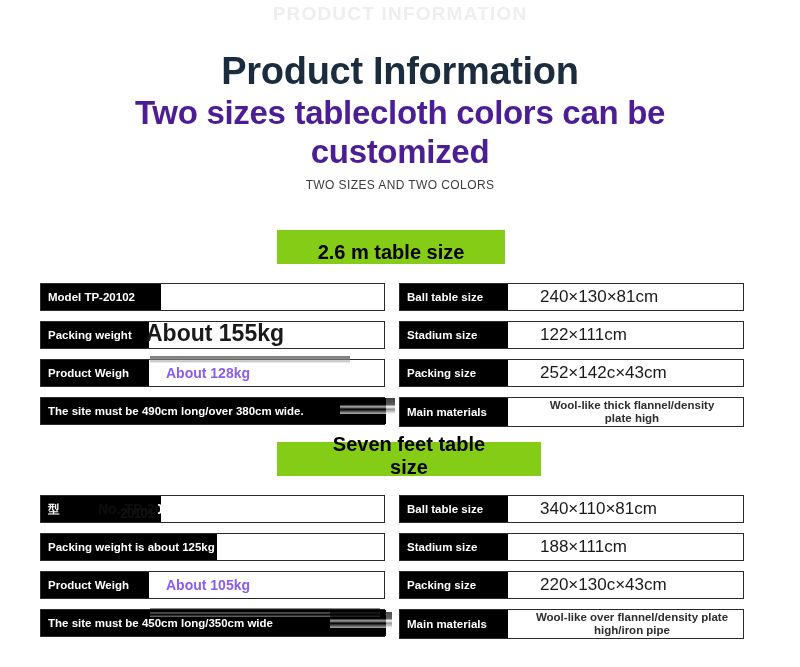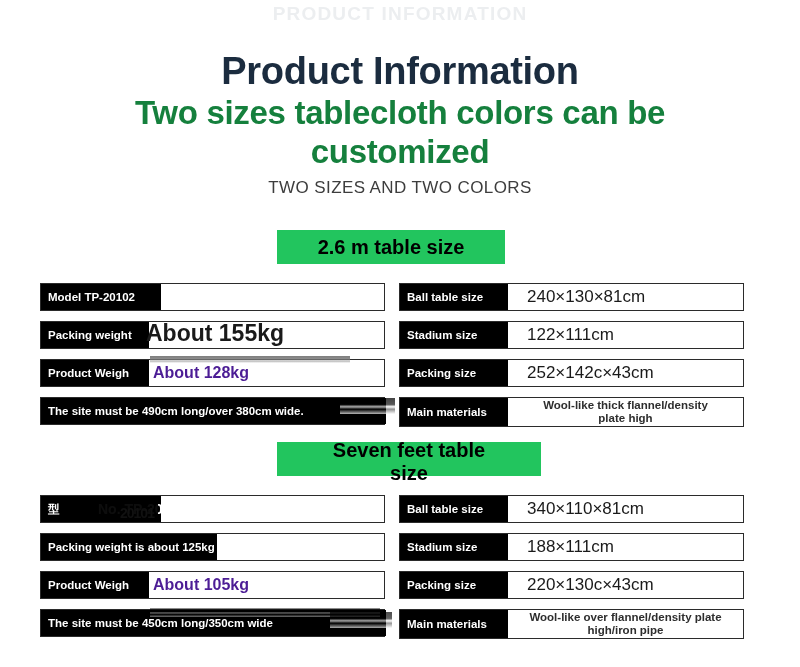--- a/index.html
+++ b/index.html
@@ -41,39 +41,39 @@
   .title-1 {
     font-size: 38px;
     font-weight: 700;
     color: #1b2c3f;
     line-height: 1.12;
     letter-spacing: -0.3px;
   }
   .title-2 {
     font-size: 33px;
     font-weight: 700;
-    color: #15803d;
+    color: #4c1d95;
     line-height: 1.2;
     letter-spacing: -0.3px;
     padding: 0 80px;
   }
   .subtitle {
     margin-top: 6px;
-    font-size: 17px;
+    font-size: 12px;
     font-weight: 400;
     letter-spacing: 0.4px;
     color: #3d3d3d;
   }
 
   
   .banner {
     position: absolute;
-    background: #22c55e;
+    background: #84cc16;
     display: flex;
-    align-items: center;
+    align-items: flex-end;
     justify-content: center;
   }
   .banner-text {
     font-size: 20px;
     font-weight: 700;
     color: #000000;
     text-align: center;
     line-height: 1.15;
     white-space: pre-line;
   }
@@ -102,20 +102,21 @@
 
   .spec-row {
     position: relative;
     height: 28px;
     margin-bottom: 10px;
     border: 1.4px solid #2b2b2b;
     background: #ffffff;
     box-sizing: border-box;
     display: flex;
     align-items: stretch;
+    gap: 13px;
   }
   .spec-row.tall { height: 30px; }
 
   .spec-label {
     background: #000000;
     color: #ffffff;
     font-size: 11.5px;
     font-weight: 700;
     display: flex;
     align-items: center;
@@ -152,23 +153,23 @@
 
   
   .left .spec-label {
     width: 108px;
     overflow: hidden;
   }
   .left .spec-label.full  { width: 345px; justify-content: flex-start; }
   .left .spec-label.model { width: 120px; }
   .left .spec-label.wide  { width: 176px; }
   .left .spec-value {
-    font-size: 16px;
-    font-weight: 700;
-    color: #4c1d95;
+    font-size: 14px;
+    font-weight: 700;
+    color: #8b5cf6;
     background: rgba(255,255,255,0.0);
   }
   .smudge-bar {
     position: absolute;
     background: linear-gradient(180deg,
       rgba(0,0,0,0.92) 0%,
       rgba(0,0,0,0.82) 40%,
       rgba(255,255,255,0.85) 55%,
       rgba(0,0,0,0.55) 70%,
       rgba(255,255,255,0.9) 100%);

